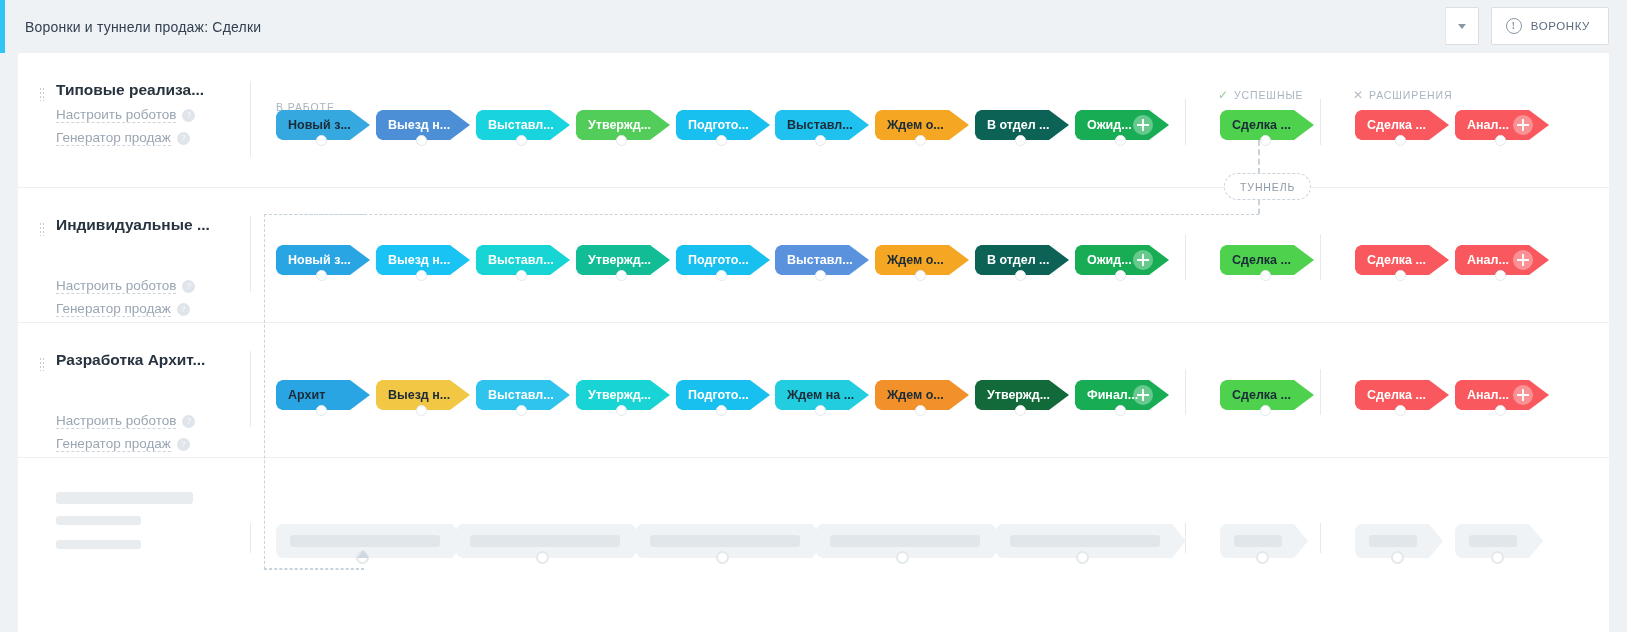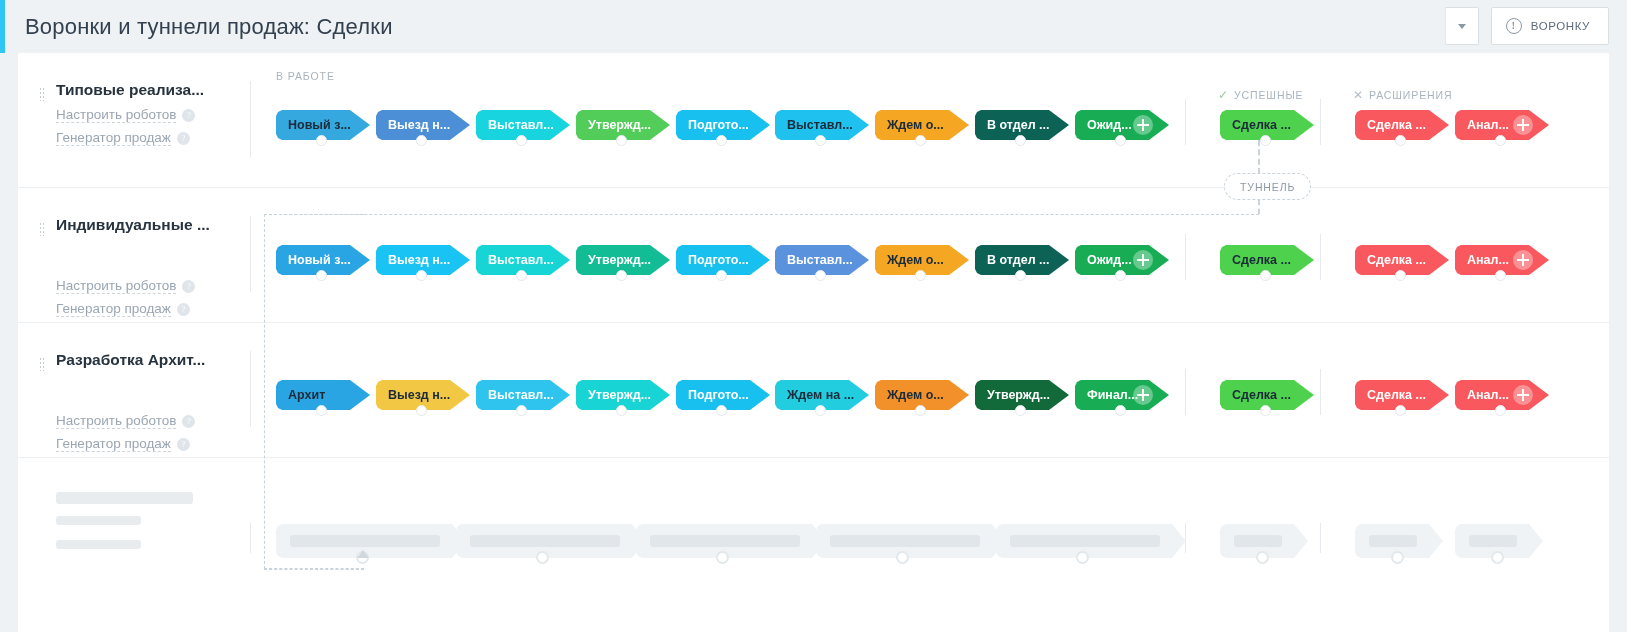--- a/index.html
+++ b/index.html
@@ -20,21 +20,21 @@
     width: 1627px; height: 53px;
     background: #eef2f4;
     display: flex; align-items: center;
   }
   .header-accent {
     position: absolute; left: 0; top: 0;
     width: 5px; height: 53px; background: #2fc6f6;
   }
   .page-title {
     margin-left: 25px;
-    font-size: 22px; color: #32404f; font-weight: 400;
+    font-size: 14px; color: #32404f; font-weight: 400;
     letter-spacing: .2px; white-space: nowrap;
   }
   .header-actions {
     position: absolute; right: 18px; top: 7px;
     display: flex; align-items: center; gap: 12px;
   }
   .btn {
     height: 38px; border: 1px solid #dadfe3; border-radius: 2px;
     background: #fff; color: #5c6b7a;
     font-size: 11.5px; letter-spacing: .6px;
@@ -230,21 +230,21 @@
               </div>
               <div class="row-link">
                 <span class="lbl">Генератор продаж</span>
                 <span class="q-icon">?</span>
               </div>
             </div>
           </div>
           <div class="vsep" style="left: 232px; top: 28px; height: 76px;"></div>
           <div class="vsep" style="left: 1167px; top: 46px; height: 46px;"></div>
           <div class="vsep" style="left: 1302px; top: 46px; height: 46px;"></div>
-          <div class="group-label" style="left: 258px; top: 17px;">
+          <div class="group-label" style="left: 258px; top: 48px;">
             <span>В РАБОТЕ</span>
           </div>
           <div class="group-label" style="left: 1200px; top: 35px;">
             <span class="tick">✓</span>
             <span>УСПЕШНЫЕ</span>
           </div>
           <div class="group-label" style="left: 1335px; top: 35px;">
             <span class="cross">✕</span>
             <span>РАСШИРЕНИЯ</span>
           </div>

